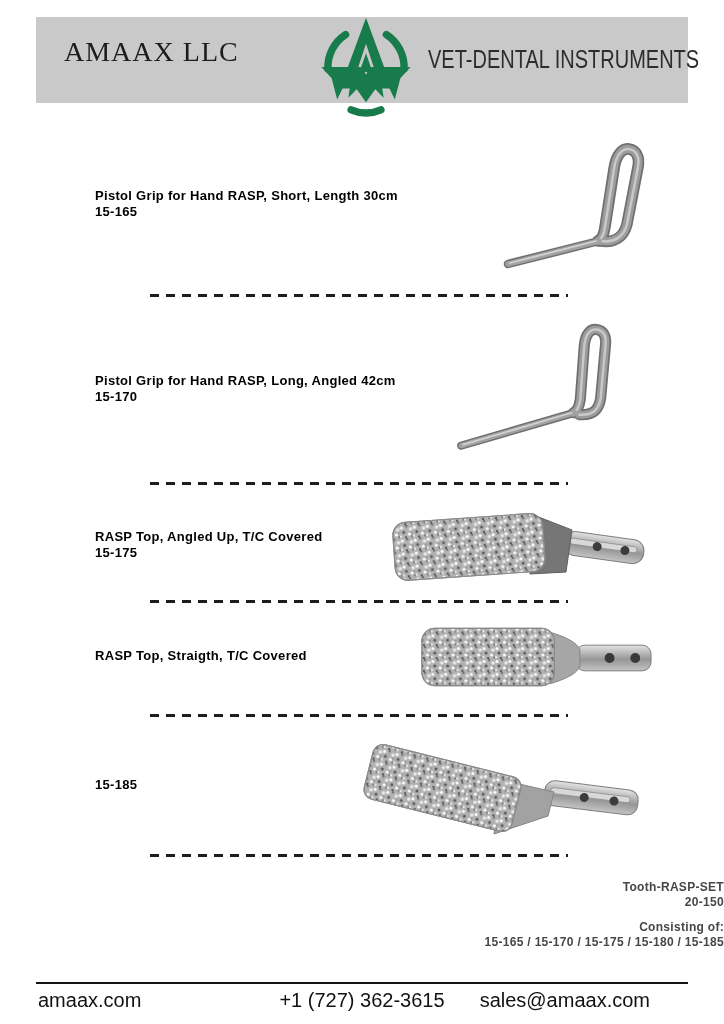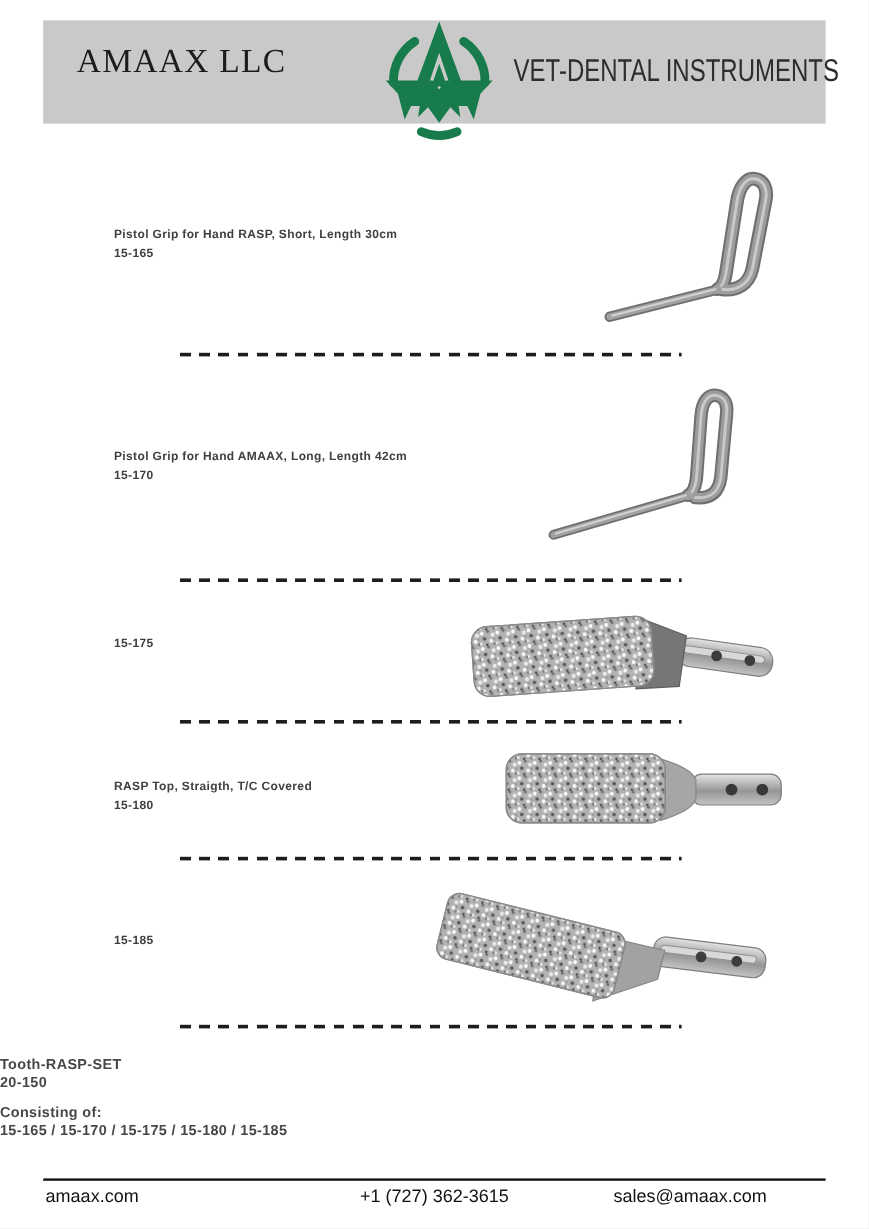--- a/index.html
+++ b/index.html
@@ -18,44 +18,44 @@
     font-family:"Liberation Serif",serif;font-size:28px;letter-spacing:1px;
     color:#1c1c1c;white-space:nowrap;
   }
   .logo{position:absolute;left:318px;top:16px;width:96px;height:104px;}
   .catalog-title{
     position:absolute;left:428px;top:44px;white-space:nowrap;
     font-size:25px;font-weight:500;color:#2d2d2d;letter-spacing:0px;
     transform:scale(0.80,1.05);transform-origin:left top;
   }
   
-  .product-label{position:absolute;left:95px;font-size:10px;font-weight:600;
-    letter-spacing:0.3px;color:#404040;line-height:15.5px;white-space:nowrap;}
+  .product-label{position:absolute;left:95px;font-size:13px;font-weight:600;
+    letter-spacing:0.3px;color:#000000;line-height:15.5px;white-space:nowrap;}
   .product-image{position:absolute;}
   .dash-sep{position:absolute;left:150px;width:418px;height:3px;
     background:repeating-linear-gradient(90deg,#1d1d1d 0 9px,transparent 9px 16px);}
   .pos-label-1{top:188px}.pos-label-2{top:373px}.pos-label-3{top:529px}
   .pos-label-4{top:648px}.pos-label-5{top:777px}
   .pos-img-1{left:498px;top:133px;width:175px;height:155px}
   .pos-img-2{left:450px;top:315px;width:220px;height:150px}
   .pos-img-3{left:388px;top:508px;width:262px;height:84px}
   .pos-img-4{left:418px;top:620px;width:237px;height:76px}
   .pos-img-5{left:362px;top:738px;width:300px;height:102px}
   .pos-dash-1{top:294px}.pos-dash-2{top:482px}.pos-dash-3{top:600px}
   .pos-dash-4{top:714px}.pos-dash-5{top:854px}
   
-  .set-block{position:absolute;left:0;right:0;top:880px;text-align:left;
+  .set-block{position:absolute;left:0;right:0;top:880px;text-align:right;
     font-size:12px;font-weight:600;letter-spacing:0.3px;color:#474747;line-height:15px;}
   .set-gap{height:10px;}
   
   .footer-line{position:absolute;left:36px;top:982px;width:652px;height:2px;background:#141414;}
-  .footer-text{position:absolute;top:989px;font-size:15px;color:#121212;white-space:nowrap;}
+  .footer-text{position:absolute;top:989px;font-size:20px;color:#121212;white-space:nowrap;}
   .footer-website{left:38px;}
   .footer-phone{left:50%;transform:translateX(-50%);text-align:right;}
-  .footer-email{right:85px;margin-left:48px;}
+  .footer-email{right:74px;margin-left:48px;}
   .footer-page{right:34px;margin-top:40px;}
 </style>
 </head>
 <body>
 
 <div class="page">
 
   <div class="header-bar"></div>
 
   <div class="company-name">AMAAX LLC</div>
@@ -85,36 +85,37 @@
       <path d="M100,108 C104,106 106,101 107,94 L116,36 C118,21 125,15 131,16 C138,17 142,24 140,34 L129,91 C126,104 116,110 103,108" stroke="#6f6f6f" stroke-width="11.5"></path>
       <path d="M100,108 C104,106 106,101 107,94 L116,36 C118,21 125,15 131,16 C138,17 142,24 140,34 L129,91 C126,104 116,110 103,108" stroke="#9c9c9c" stroke-width="8"></path>
       <path d="M100,108 C104,106 106,101 107,94 L116,36 C118,21 125,15 131,16 C138,17 142,24 140,34 L129,91 C126,104 116,110 103,108" stroke="#c9c9c9" stroke-width="2.5"></path>
       <path d="M10,131 L101,108" stroke="#a2a2a2" stroke-width="5.5"></path>
       <path d="M12,130 L98,108" stroke="#d2d2d2" stroke-width="1.8"></path>
     </g>
   </svg>
   <div class="dash-sep pos-dash-1"></div>
 
   <div class="product-label pos-label-2">
-    <div>Pistol Grip for Hand AMAAX, Long, Length 42cm</div>
+    <div>Pistol Grip for Hand RASP, Long, Angled 42cm</div>
     <div>15-170</div>
   </div>
   <svg class="product-image pos-img-2" viewBox="0 0 220 155" xmlns="http://www.w3.org/2000/svg">
     <g fill="none" stroke-linecap="round" stroke-linejoin="round">
       <path d="M8,135 L125,101" stroke="#6f6f6f" stroke-width="8.5"></path>
       <path d="M124,101 C128,99 130,94 131,87 L135,33 C136,19 142,14 148,15 C155,16 158,22 157,31 L152,86 C150,99 143,104 130,103" stroke="#6f6f6f" stroke-width="11.5"></path>
       <path d="M124,101 C128,99 130,94 131,87 L135,33 C136,19 142,14 148,15 C155,16 158,22 157,31 L152,86 C150,99 143,104 130,103" stroke="#9c9c9c" stroke-width="8"></path>
       <path d="M124,101 C128,99 130,94 131,87 L135,33 C136,19 142,14 148,15 C155,16 158,22 157,31 L152,86 C150,99 143,104 130,103" stroke="#c9c9c9" stroke-width="2.5"></path>
       <path d="M8,135 L125,101" stroke="#a2a2a2" stroke-width="5.5"></path>
       <path d="M10,134 L122,101" stroke="#d2d2d2" stroke-width="1.8"></path>
     </g>
   </svg>
   <div class="dash-sep pos-dash-2"></div>
 
   <div class="product-label pos-label-3">
+    <div>RASP Top, Angled Up, T/C Covered</div>
     <div>15-175</div>
   </div>
   <svg class="product-image pos-img-3" viewBox="0 0 262 84" xmlns="http://www.w3.org/2000/svg">
     <defs>
       <pattern id="pt3" width="13" height="13" patternUnits="userSpaceOnUse">
         <rect width="13" height="13" fill="#b2b2b2"></rect>
         <circle cx="2" cy="2.5" r="1.6" fill="#ffffff"></circle>
           <circle cx="7" cy="1" r="1.2" fill="#6d6d6d"></circle>
         <circle cx="11" cy="4" r="1.7" fill="#ececec"></circle>
           <circle cx="4" cy="7" r="1.5" fill="#575757"></circle>
@@ -139,21 +140,20 @@
     <polygon points="148,8 184,22 178,64 142,66" fill="#767676" stroke="#5f5f5f" stroke-width="1"></polygon>
     <g transform="rotate(-4 80 40)">
       <rect x="6" y="10" width="150" height="58" rx="13" fill="#b7b7b7" stroke="#8a8a8a" stroke-width="1.2"></rect>
       <rect x="6" y="10" width="150" height="58" rx="13" fill="url(#pt3)" stroke="#8a8a8a" stroke-width="1.2"></rect>
     </g>
   </svg>
   <div class="dash-sep pos-dash-3"></div>
 
   <div class="product-label pos-label-4">
     <div>RASP Top, Straigth, T/C Covered</div>
-    <div>15-180</div>
   </div>
   <svg class="product-image pos-img-4" viewBox="0 0 240 76" xmlns="http://www.w3.org/2000/svg">
     <defs>
       <pattern id="pt4" width="13" height="13" patternUnits="userSpaceOnUse">
         <rect width="13" height="13" fill="#b2b2b2"></rect>
         <circle cx="2" cy="2.5" r="1.6" fill="#ffffff"></circle>
           <circle cx="7" cy="1" r="1.2" fill="#6d6d6d"></circle>
         <circle cx="11" cy="4" r="1.7" fill="#ececec"></circle>
           <circle cx="4" cy="7" r="1.5" fill="#575757"></circle>
         <circle cx="9.5" cy="9" r="1.6" fill="#fbfbfb"></circle>

